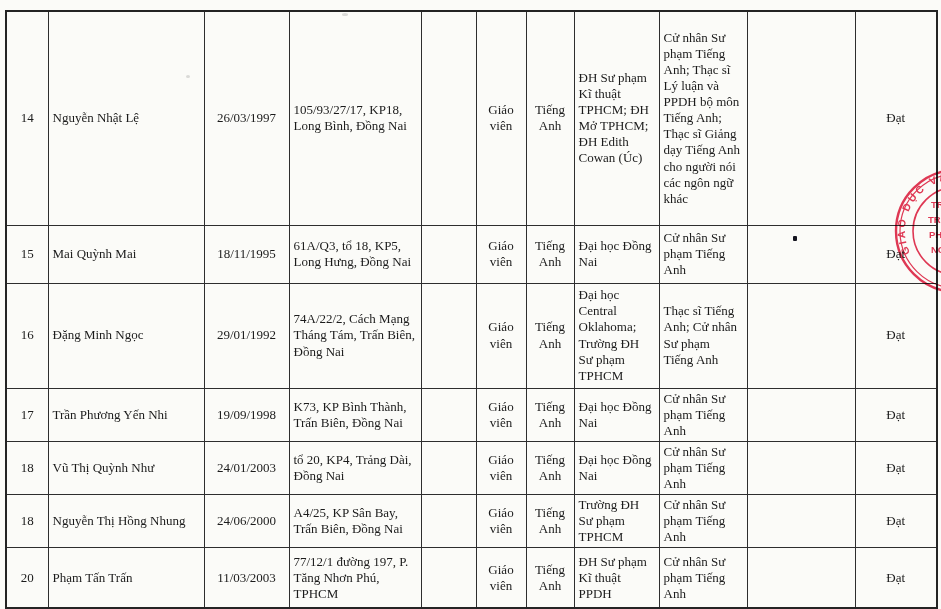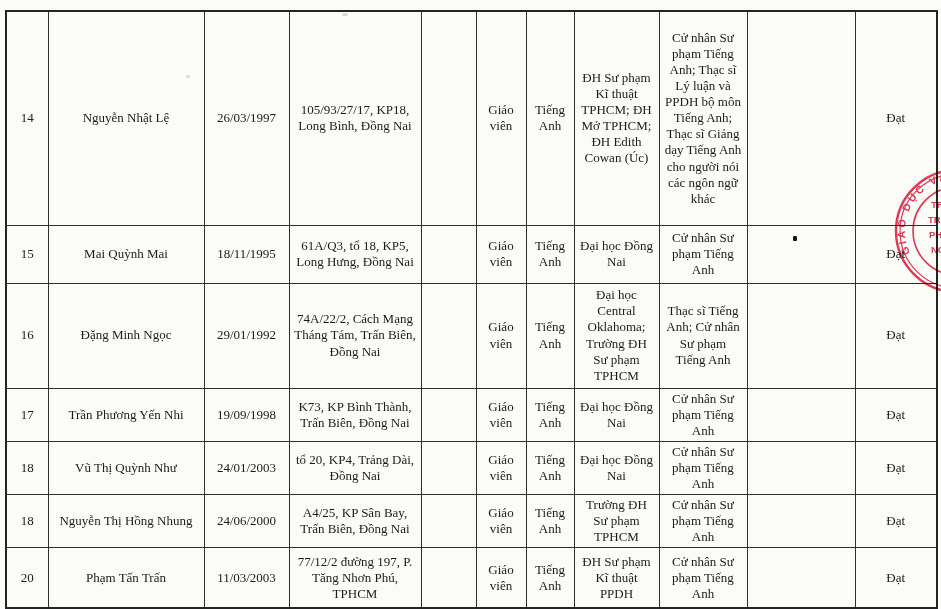--- a/index.html
+++ b/index.html
@@ -22,21 +22,21 @@
     border:1.5px solid #2e2e2e;
     font-size:13px;
     line-height:1.24;
     padding:2px 4px;
     vertical-align:middle;
     overflow:hidden;
     word-wrap:break-word;
   }
   table.roster{border:2px solid #242424;}
   td.c-center{text-align:center;}
-  td.c-left{text-align:center;}
+  td.c-left{text-align:left;}
   
   .ink-dot{
     position:absolute;left:793px;top:236px;
     width:4px;height:5px;
     background:#151520;
     border-radius:1px;
   }
   .speck{
     position:absolute;width:6px;height:3px;
     background:rgba(120,120,120,.25);
@@ -149,21 +149,21 @@
         <td class="c-center">Tiếng Anh</td>
         <td class="c-left">Trường ĐH Sư phạm TPHCM</td>
         <td class="c-left">Cử nhân Sư phạm Tiếng Anh</td>
         <td></td>
         <td class="c-center">Đạt</td>
       </tr>
       <tr style="height:60px">
         <td class="c-center">20</td>
         <td class="c-left">Phạm Tấn Trấn</td>
         <td class="c-center">11/03/2003</td>
-        <td class="c-left">77/12/2 đường 197, P. Tăng Nhơn Phú, TPHCM</td>
+        <td class="c-left">77/12/1 đường 197, P. Tăng Nhơn Phú, TPHCM</td>
         <td></td>
         <td class="c-center">Giáo viên</td>
         <td class="c-center">Tiếng Anh</td>
         <td class="c-left">ĐH Sư phạm Kĩ thuật PPDH</td>
         <td class="c-left">Cử nhân Sư phạm Tiếng Anh</td>
         <td></td>
         <td class="c-center">Đạt</td>
       </tr>
     </tbody>
   </table>

